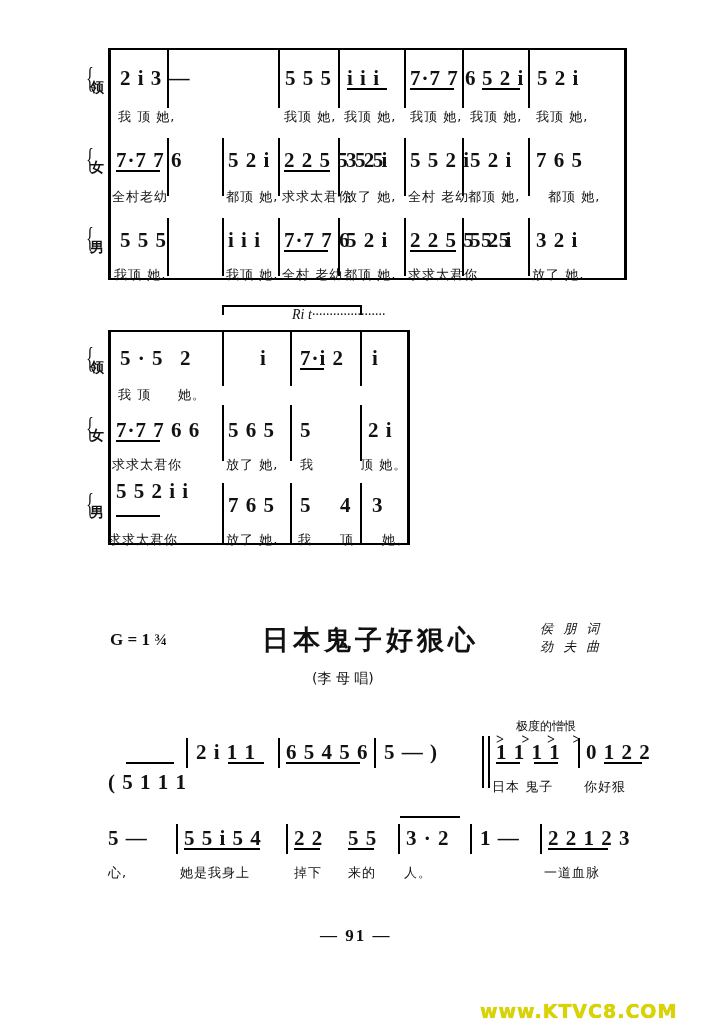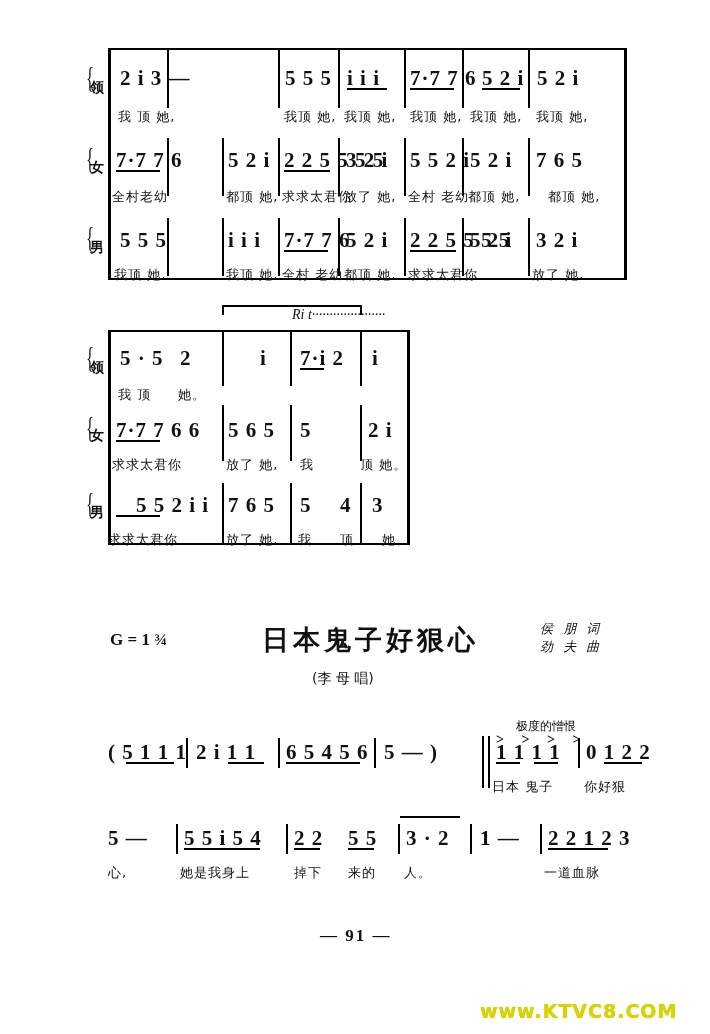--- a/index.html
+++ b/index.html
@@ -268,21 +268,21 @@
     <div class="note" style="left:116px;top:420px;">7·7 7 6 6</div>
     <div class="note" style="left:228px;top:420px;">5 6   5</div>
     <div class="note" style="left:300px;top:420px;">5</div>
     <div class="note" style="left:368px;top:420px;">2  i</div>
     <div class="tiebar" style="left:116px;top:440px;width:44px;"></div>
     <div class="lyr" style="left:112px;top:458px;">求求太君你</div>
     <div class="lyr" style="left:226px;top:458px;">放了   她,</div>
     <div class="lyr" style="left:300px;top:458px;">我</div>
     <div class="lyr" style="left:360px;top:458px;">顶   她。</div>
 
-    <div class="note" style="left:116px;top:495px;margin-left:20px;">5 5 2 i i</div>
+    <div class="note" style="left:116px;top:481px;">5 5 2 i i</div>
     <div class="note" style="left:228px;top:495px;">7 6   5</div>
     <div class="note" style="left:300px;top:495px;">5</div>
     <div class="note" style="left:340px;top:495px;">4</div>
     <div class="note" style="left:372px;top:495px;">3</div>
     <div class="tiebar" style="left:116px;top:515px;width:44px;"></div>
     <div class="lyr" style="left:108px;top:533px;">求求太君你</div>
     <div class="lyr" style="left:226px;top:533px;">放了   她,</div>
     <div class="lyr" style="left:298px;top:533px;">我</div>
     <div class="lyr" style="left:340px;top:533px;">顶</div>
     <div class="lyr" style="left:382px;top:533px;">她。</div>
@@ -291,21 +291,21 @@
   <div class="key" style="left:110px;top:630px;">G = 1  ¾</div>
   <div class="title" style="left:262px;top:622px;">日本鬼子好狠心</div>
   <div class="subtitle" style="left:312px;top:670px;">(李 母 唱)</div>
   <div class="credit" style="left:540px;top:620px;">侯  朋  词</div>
   <div class="credit" style="left:540px;top:638px;">劲  夫  曲</div>
 
   <div class="sys" style="left:0;top:0;width:710px;height:1034px;">
     <div class="expr" style="left:516px;top:718px;">极度的憎恨</div>
     <div class="accents" style="left:496px;top:732px;">&gt;  &gt;        &gt;  &gt;</div>
 
-    <div class="note" style="left:108px;top:742px;">( 5 1 1 1</div>
+    <div class="note" style="left:108px;top:772px;">( 5 1 1 1</div>
     <div class="bar vbar" style="left:186px;top:738px;height:30px;"></div>
     <div class="note" style="left:196px;top:742px;">2 i   1 1</div>
     <div class="bar vbar" style="left:278px;top:738px;height:30px;"></div>
     <div class="note" style="left:286px;top:742px;">6 5 4 5 6</div>
     <div class="bar vbar" style="left:374px;top:738px;height:30px;"></div>
     <div class="note" style="left:384px;top:742px;">5 —    )</div>
     <div class="bar vbar" style="left:482px;top:736px;height:52px;"></div>
     <div class="bar vbar" style="left:488px;top:736px;height:52px;"></div>
     <div class="note" style="left:496px;top:742px;">1 1   1 1</div>
     <div class="bar vbar" style="left:578px;top:738px;height:30px;"></div>

